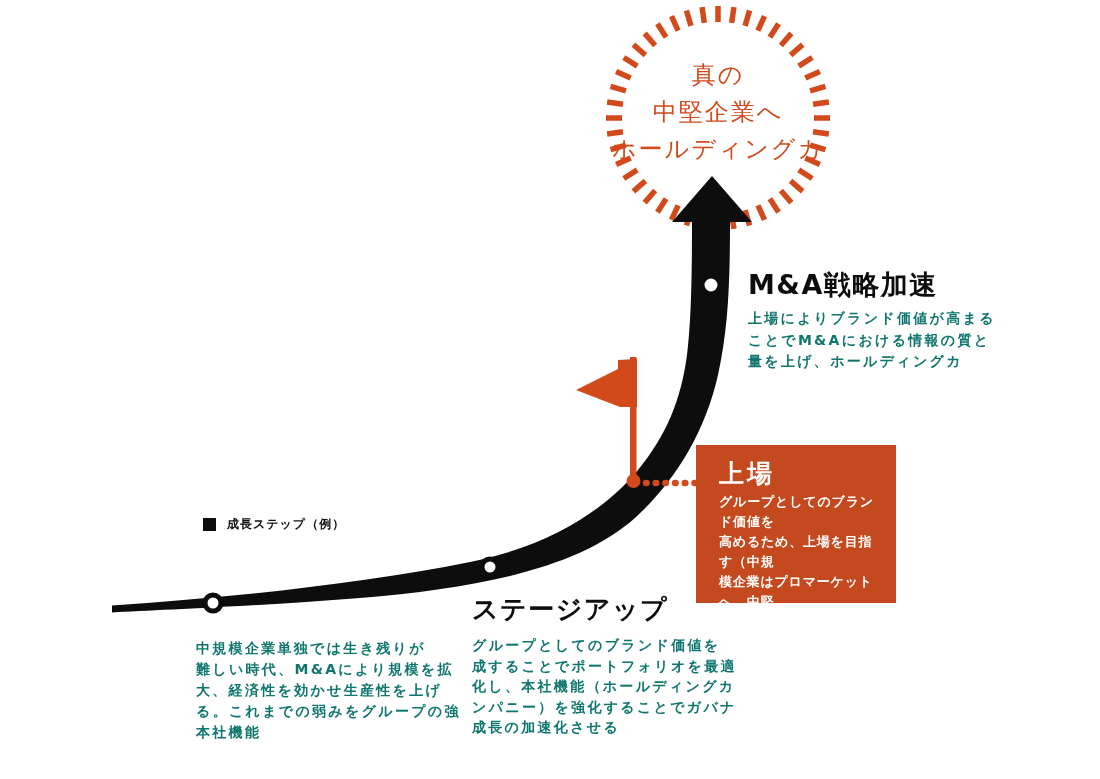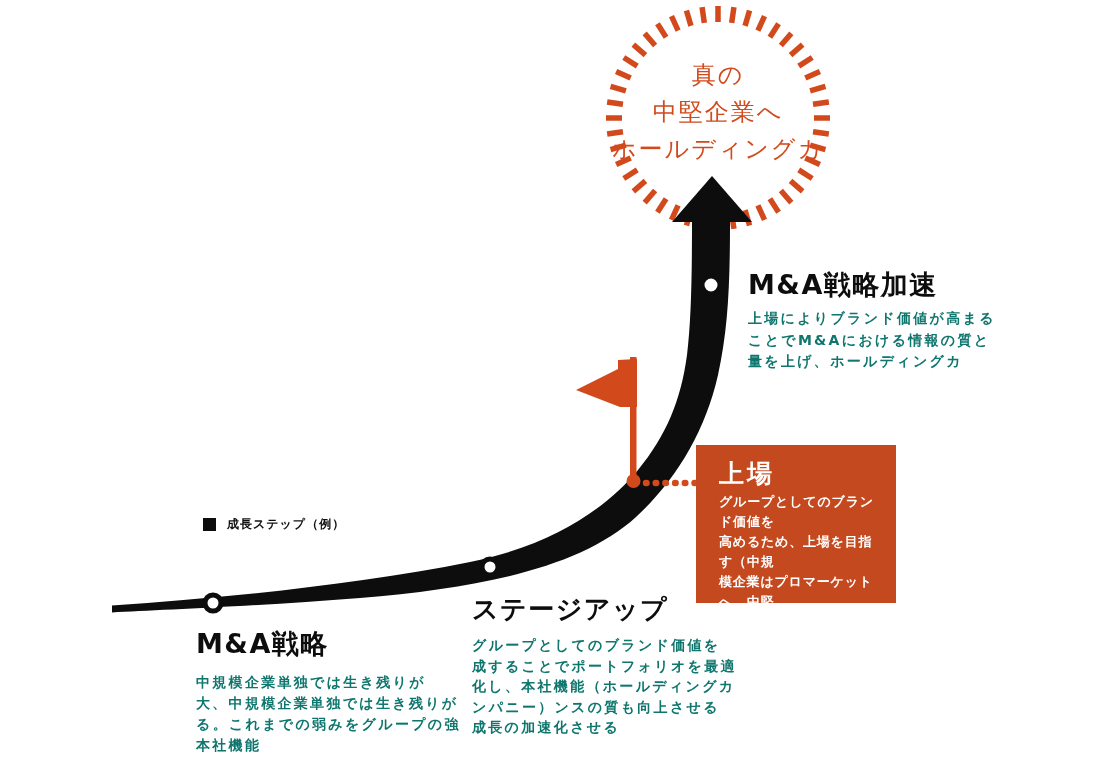--- a/index.html
+++ b/index.html
@@ -159,36 +159,36 @@
     <div>中堅企業へ</div>
     <div>ホールディングカ</div>
   </div>
 
   <div class="abs legend">
     <span class="legend-square"></span>
     <span>成長ステップ（例）</span>
   </div>
 
   <div class="abs step step-ma">
-    <h2>M&amp;A戦略</h2>
     <div class="desc">
       <div>中規模企業単独では生き残りが</div>
-      <div>大、中規模企業単独では生き残りが</div>
+      <div>難しい時代、M&amp;Aにより規模を拡</div>
+      <div>大、経済性を効かせ生産性を上げ</div>
       <div>る。これまでの弱みをグループの強</div>
       <div>本社機能</div>
     </div>
   </div>
 
   <div class="abs step step-holding">
     <h2>ステージアップ</h2>
     <div class="desc">
       <div>グループとしてのブランド価値を</div>
       <div>成することでポートフォリオを最適</div>
       <div>化し、本社機能（ホールディングカ</div>
-      <div>ンパニー）ンスの質も向上させる</div>
+      <div>ンパニー）を強化することでガバナ</div>
       <div>成長の加速化させる</div>
     </div>
   </div>
 
   <div class="abs listing-box">
     <h2>上場</h2>
     <div class="desc">
       <div>グループとしてのブランド価値を</div>
       <div>高めるため、上場を目指す（中規</div>
       <div>模企業はプロマーケットへ、中堅</div>

